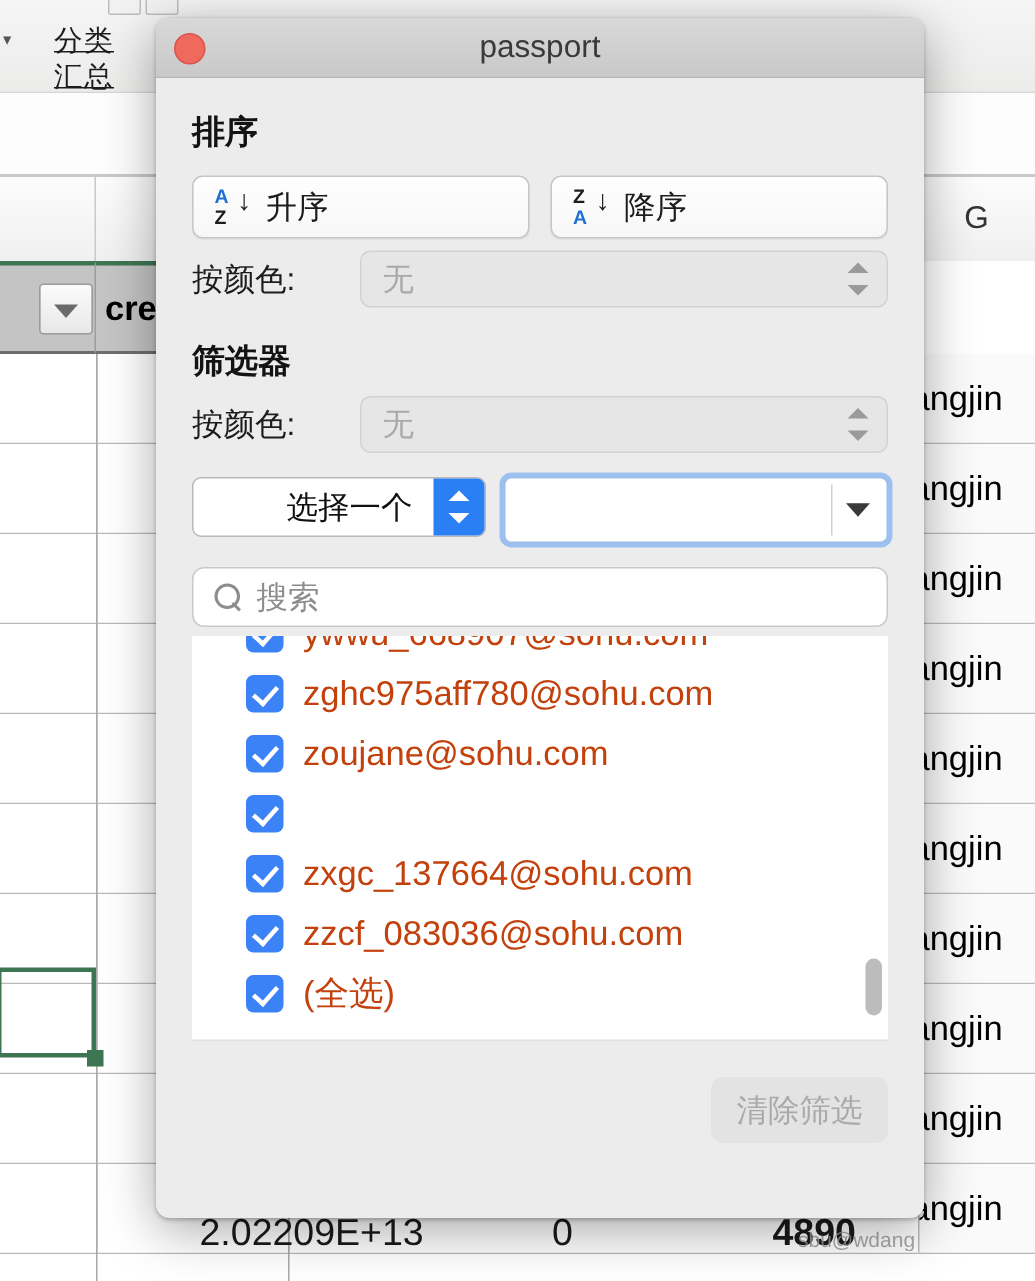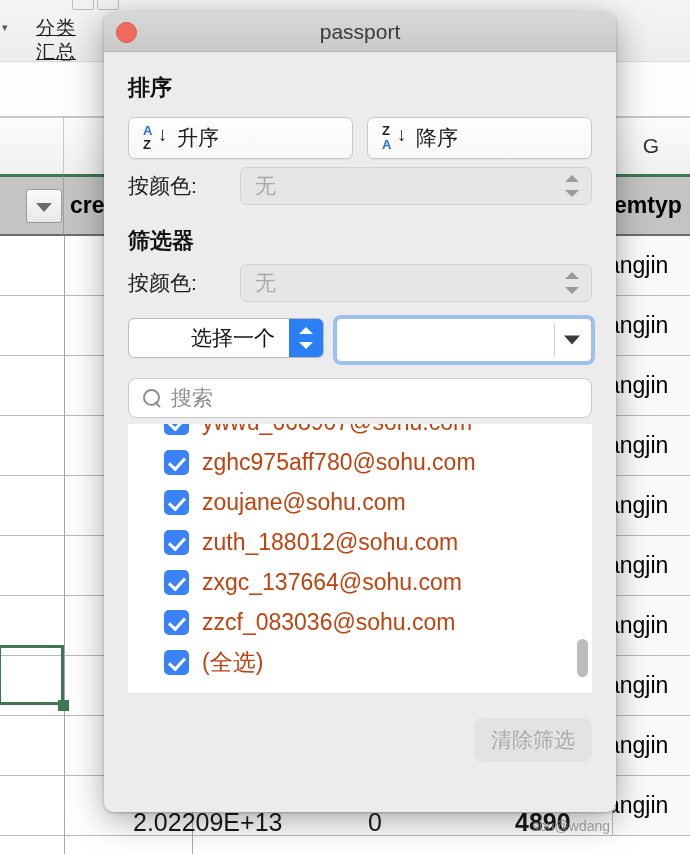--- a/index.html
+++ b/index.html
@@ -303,21 +303,20 @@
   <div class="formula-bar"></div>
 
   <div class="col-head ch-a"></div>
   <div class="col-head ch-b"></div>
   <div class="col-head ch-c"></div>
   <div class="col-head ch-g">G</div>
 
   <div class="hdr-row">
     <div class="hdr-cell hdr-a"></div>
     <div class="hdr-cell hdr-b">cre</div>
-    <div class="hdr-cell hdr-g">emtyp</div>
   </div>
   <div class="filter-btn-cell"></div>
 
   <div class="grid-rows" id="grid-rows">
       <div class="grow" style="top: 0px;">
         <div class="cell-a"></div>
         <div class="cell-b"></div>
         <div class="cell-c"></div>
         <div class="cell-g">
           <span>angjin</span>
@@ -483,21 +482,20 @@
           <div class="list-item">
             <span class="cbx"></span>
             <span class="li-label">zghc975aff780@sohu.com</span>
           </div>
           <div class="list-item">
             <span class="cbx"></span>
             <span class="li-label">zoujane@sohu.com</span>
           </div>
           <div class="list-item">
             <span class="cbx"></span>
-            <span class="li-label">zuth_188012@sohu.com</span>
           </div>
           <div class="list-item">
             <span class="cbx"></span>
             <span class="li-label">zxgc_137664@sohu.com</span>
           </div>
           <div class="list-item">
             <span class="cbx"></span>
             <span class="li-label">zzcf_083036@sohu.com</span>
           </div>
           <div class="list-item">

